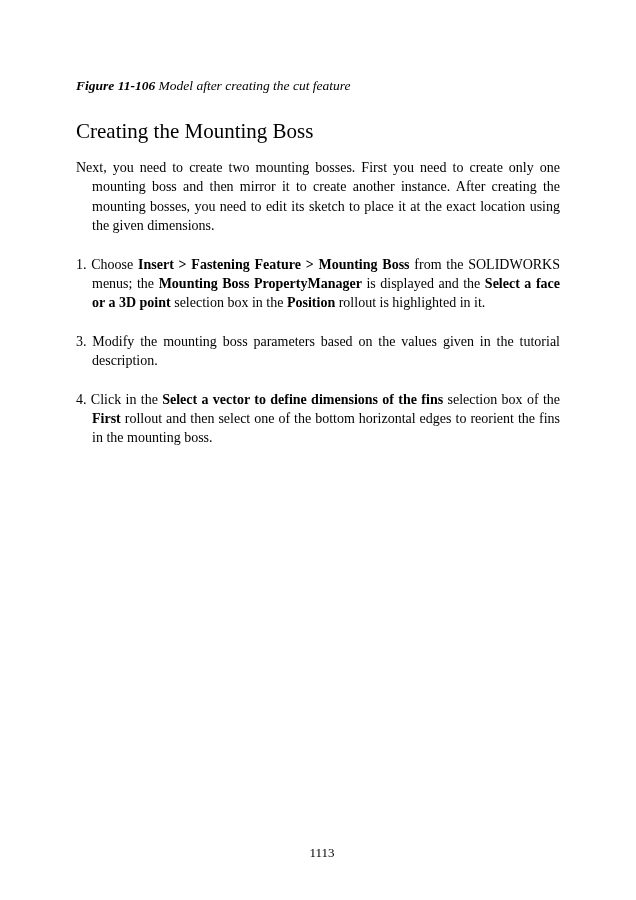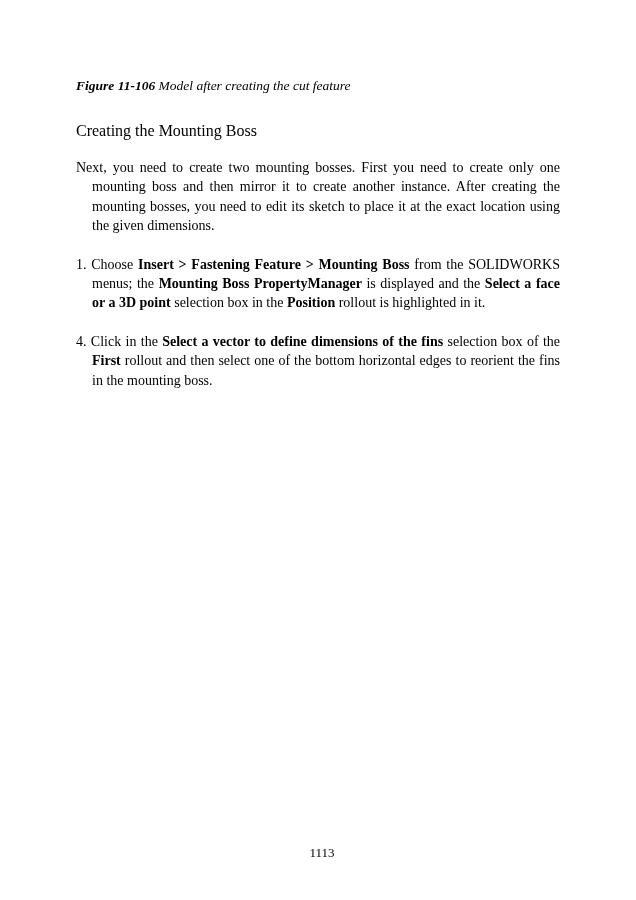--- a/index.html
+++ b/index.html
@@ -27,21 +27,21 @@
     font-size: 13.5px;
     line-height: 16px;
     font-style: italic;
     text-align: left;
   }
   .figure-caption .cap-label {
     font-weight: bold;
   }
   .heading {
     margin: 0;
-    font-size: 16px;
+    font-size: 21px;
     line-height: 22px;
     font-weight: normal;
   }
   .para {
     margin: 16px 0 19px 0;
     font-size: 14px;
     line-height: 19.4px;
     text-align: justify;
     text-indent: -16px;
     padding-left: 16px;
@@ -67,19 +67,20 @@
 
     <p class="figure-caption"><span class="cap-label">Figure 11-106</span><span> Model after creating the cut feature</span></p>
 
     <h1 class="heading">Creating the Mounting Boss</h1>
 
     <p class="para">Next, you need to create two mounting bosses. First you need to create only one mounting boss and then mirror it to create another instance. After creating the mounting bosses, you need to edit its sketch to place it at the exact location using the given dimensions.</p>
 
     <p class="para"><span>1.</span> <span><span>Choose </span><span class="run-b">Insert &gt; Fastening Feature &gt; Mounting Boss</span><span> from the SOLIDWORKS menus; the </span><span class="run-b">Mounting Boss PropertyManager</span><span> is displayed and the </span><span class="run-b">Select a face or a 3D point</span><span> selection box in the </span><span class="run-b">Position</span><span> rollout is highlighted in it.</span></span></p>
 
 
+    <p class="para"><span>3.</span> <span><span>Modify the mounting boss parameters based on the values given in the tutorial description.</span></span></p>
 
     <p class="para"><span>4.</span> <span><span>Click in the </span><span class="run-b">Select a vector to define dimensions of the fins</span><span> selection box of the </span><span class="run-b">First</span><span> rollout and then select one of the bottom horizontal edges to reorient the fins in the mounting boss.</span></span></p>
 
   </div>
 
   <div class="page-number">1113</div>
 </div>
 
 </body></html>

